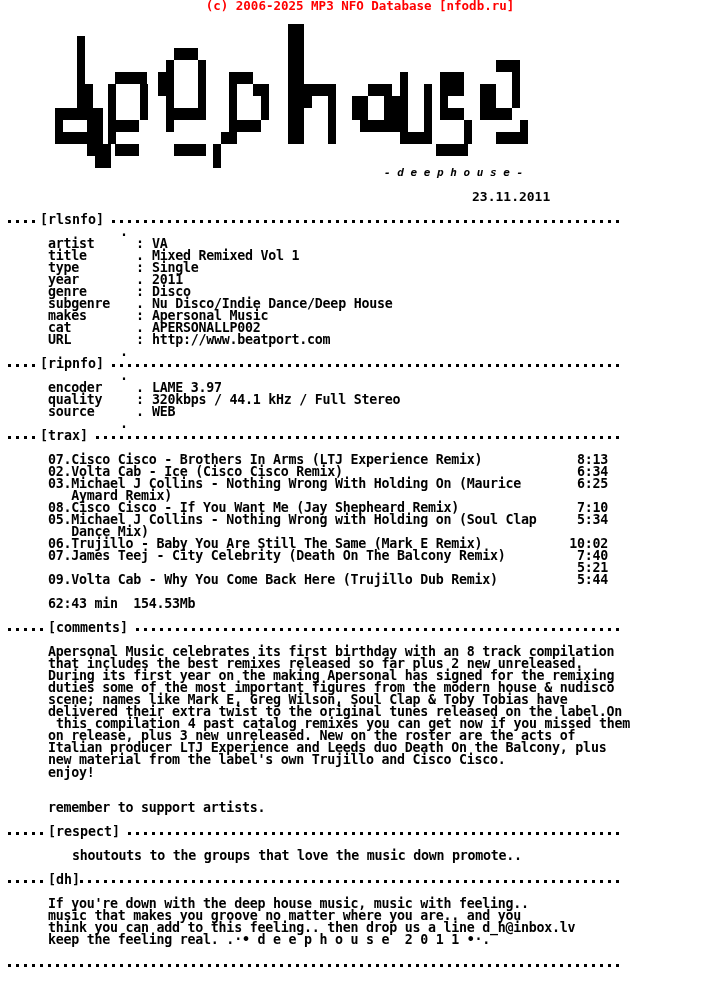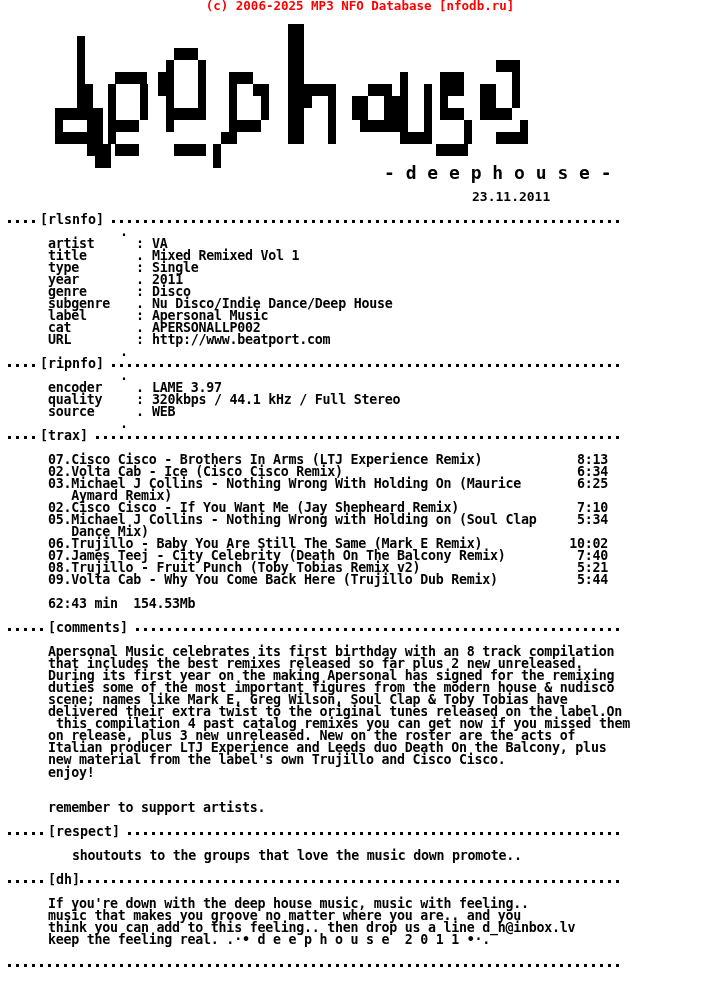--- a/index.html
+++ b/index.html
@@ -4,21 +4,21 @@
 <style>
   html,body{margin:0;padding:0;background:#ffffff;}
   body{width:720px;height:1008px;position:relative;overflow:hidden;
        font-family:"DejaVu Sans Mono","Liberation Mono",monospace;color:#000;}
   .banner{position:absolute;left:0;top:0;width:720px;text-align:center;
           font-family:"DejaVu Sans Mono",monospace;font-weight:bold;font-size:12.5px;
           line-height:12px;color:#ff0000;letter-spacing:0px;}
   .logo{position:absolute;left:0;top:0;width:720px;height:190px;}
   .b{position:absolute;background:#000;}
   .g{position:absolute;background-image:radial-gradient(#000 45%,transparent 50%);background-size:2px 2px;}
-  .tagline{position:absolute;left:384px;top:166px;font-size:18px;line-height:14px;white-space:pre;font-weight:bold;}
+  .tagline{position:absolute;left:384px;top:166px;font-size:11px;line-height:14px;white-space:pre;font-weight:bold;font-style:italic;}
   .date{position:absolute;left:472px;top:190px;font-size:13px;line-height:14px;white-space:pre;font-weight:bold;}
   .row{position:absolute;left:0;white-space:pre;font-size:13.3px;line-height:12px;height:12px;font-weight:bold;letter-spacing:-0.25px;}
   .sep{position:absolute;left:8px;height:12px;white-space:nowrap;}
   .sep .dots{position:absolute;top:6px;height:3px;}
   .sep .hd{position:absolute;top:0;font-size:13.3px;line-height:12px;font-weight:bold;white-space:pre;}
   .dot-line{background-image:linear-gradient(90deg,#000 0 3px,transparent 3px 8px);background-size:8px 3px;background-repeat:repeat-x;}
   .k{display:inline-block;width:88px;}
   .c{display:inline-block;width:16px;}
   .dur{position:absolute;}
 </style>
@@ -155,45 +155,45 @@
 </div>
 
 <div>
   <div class="row" style="top:226px;left:120px">.</div>
   <div class="row" style="top:238px;left:48px"><span class="k">artist</span><span class="c">:</span><span>VA</span></div>
   <div class="row" style="top:250px;left:48px"><span class="k">title</span><span class="c">.</span><span>Mixed Remixed Vol 1</span></div>
   <div class="row" style="top:262px;left:48px"><span class="k">type</span><span class="c">:</span><span>Single</span></div>
   <div class="row" style="top:274px;left:48px"><span class="k">year</span><span class="c">.</span><span>2011</span></div>
   <div class="row" style="top:286px;left:48px"><span class="k">genre</span><span class="c">:</span><span>Disco</span></div>
   <div class="row" style="top:298px;left:48px"><span class="k">subgenre</span><span class="c">.</span><span>Nu Disco/Indie Dance/Deep House</span></div>
-  <div class="row" style="top:310px;left:48px"><span class="k">label</span><span class="c">:</span><span>Apersonal Music</span></div>
+  <div class="row" style="top:310px;left:48px"><span class="k">makes</span><span class="c">:</span><span>Apersonal Music</span></div>
   <div class="row" style="top:322px;left:48px"><span class="k">cat</span><span class="c">.</span><span>APERSONALLP002</span></div>
   <div class="row" style="top:334px;left:48px"><span class="k">URL</span><span class="c">:</span><span>http://www.beatport.com</span></div>
   <div class="row" style="top:346px;left:120px">.</div>
 </div>
 
 <div>
   <div class="row" style="top:370px;left:120px">.</div>
   <div class="row" style="top:382px;left:48px"><span class="k">encoder</span><span class="c">.</span><span>LAME 3.97</span></div>
   <div class="row" style="top:394px;left:48px"><span class="k">quality</span><span class="c">:</span><span>320kbps / 44.1 kHz / Full Stereo</span></div>
   <div class="row" style="top:406px;left:48px"><span class="k">source</span><span class="c">.</span><span>WEB</span></div>
   <div class="row" style="top:418px;left:120px">.</div>
 </div>
 
 <div>
   <div class="row" style="top:454px;left:48px;width:560px"><span>07.Cisco Cisco - Brothers In Arms (LTJ Experience Remix)</span><span class="dur" style="right:0">8:13</span></div>
   <div class="row" style="top:466px;left:48px;width:560px"><span>02.Volta Cab - Ice (Cisco Cisco Remix)</span><span class="dur" style="right:0">6:34</span></div>
   <div class="row" style="top:478px;left:48px;width:560px"><span>03.Michael J Collins - Nothing Wrong With Holding On (Maurice</span><span class="dur" style="right:0">6:25</span></div>
   <div class="row" style="top:490px;left:48px;width:560px"><span>   Aymard Remix)</span></div>
-  <div class="row" style="top:502px;left:48px;width:560px"><span>02.Cisco Cisco - If You Want Me (Jay Shepheard Remix)</span><span class="dur" style="right:0">7:10</span></div>
+  <div class="row" style="top:502px;left:48px;width:560px"><span>08.Cisco Cisco - If You Want Me (Jay Shepheard Remix)</span><span class="dur" style="right:0">7:10</span></div>
   <div class="row" style="top:514px;left:48px;width:560px"><span>05.Michael J Collins - Nothing Wrong with Holding on (Soul Clap</span><span class="dur" style="right:0">5:34</span></div>
   <div class="row" style="top:526px;left:48px;width:560px"><span>   Dance Mix)</span></div>
   <div class="row" style="top:538px;left:48px;width:560px"><span>06.Trujillo - Baby You Are Still The Same (Mark E Remix)</span><span class="dur" style="right:0">10:02</span></div>
   <div class="row" style="top:550px;left:48px;width:560px"><span>07.James Teej - City Celebrity (Death On The Balcony Remix)</span><span class="dur" style="right:0">7:40</span></div>
-  <div class="row" style="top:562px;left:48px;width:560px"><span>08.Trujillo - Fruit Punch (Toby Tobias Remix v2)</span><span class="dur" style="right:0">5:21</span></div>
+  <div class="row" style="top:562px;left:48px;width:560px"><span class="dur" style="right:0">5:21</span></div>
   <div class="row" style="top:574px;left:48px;width:560px"><span>09.Volta Cab - Why You Come Back Here (Trujillo Dub Remix)</span><span class="dur" style="right:0">5:44</span></div>
   <div class="row" style="top:598px;left:48px"><span>62:43 min</span>  <span>154.53Mb</span></div>
 </div>
 
 <div>
   <div class="row" style="top:646px;left:48px">Apersonal Music celebrates its first birthday with an 8 track compilation</div>
   <div class="row" style="top:658px;left:48px">that includes the best remixes released so far plus 2 new unreleased.</div>
   <div class="row" style="top:670px;left:48px">During its first year on the making Apersonal has signed for the remixing</div>
   <div class="row" style="top:682px;left:48px">duties some of the most important figures from the modern house &amp; nudisco</div>
   <div class="row" style="top:694px;left:48px">scene; names like Mark E, Greg Wilson, Soul Clap &amp; Toby Tobias have</div>

